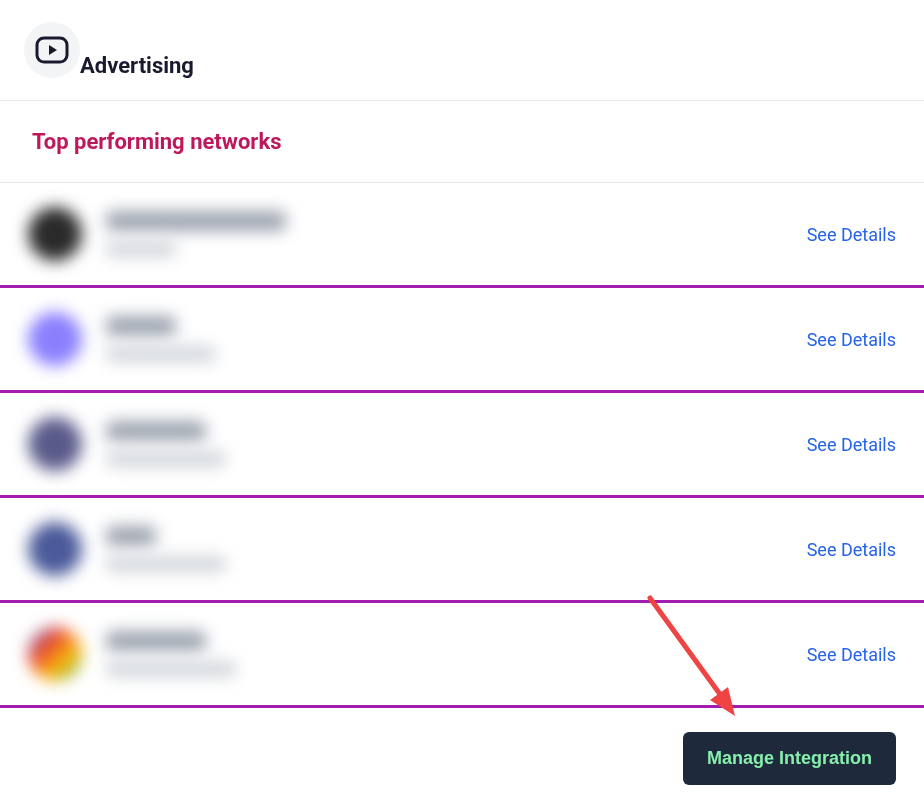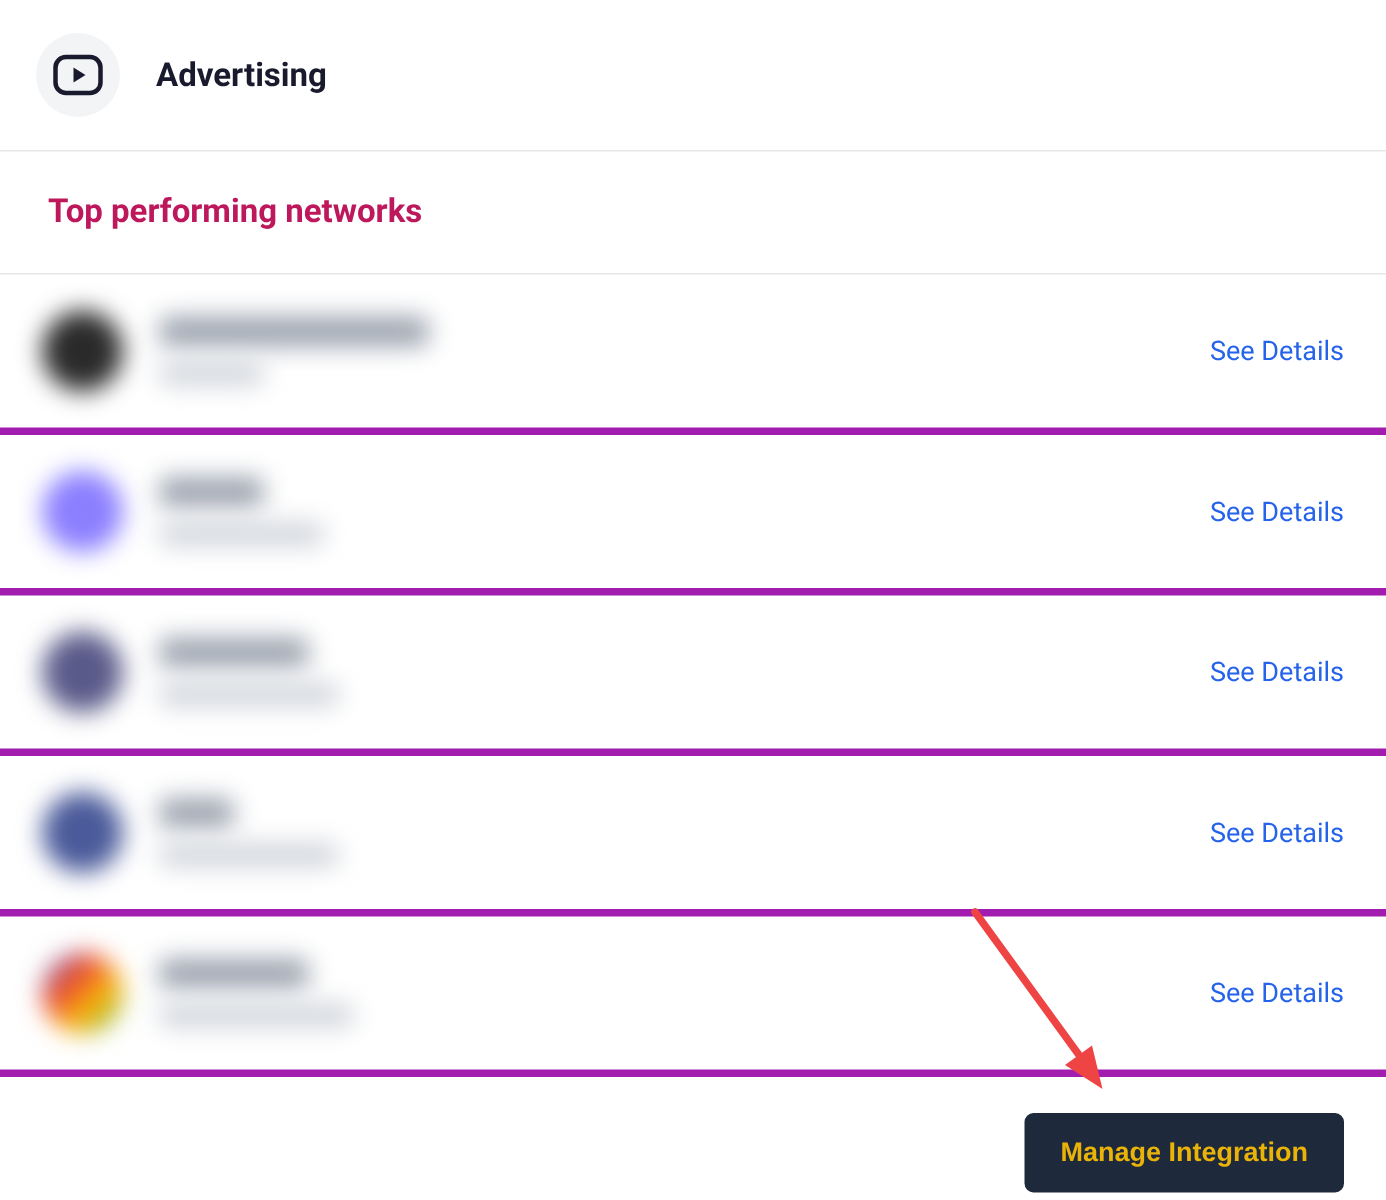--- a/index.html
+++ b/index.html
@@ -9,23 +9,22 @@
     }
     body {
       font-family: -apple-system, BlinkMacSystemFont, 'Segoe UI', Roboto, sans-serif;
       background: #fff;
       width: 924px;
       height: 800px;
       overflow: hidden;
     }
     .header {
       display: flex;
-      align-items: center;
+      align-items: flex-end;
       padding: 22px 24px;
-      gap: 24px;
     }
     .header-icon-wrapper {
       width: 56px;
       height: 56px;
       background: #f3f4f6;
       border-radius: 50%;
       display: flex;
       align-items: center;
       justify-content: center;
     }
@@ -46,21 +45,21 @@
       padding: 28px 32px;
     }
     .network-list {
       display: flex;
       flex-direction: column;
     }
     .network-row {
       display: flex;
       align-items: center;
       padding: 24px 28px;
-      border-bottom: 5px solid #a21caf;
+      border-bottom: 3px solid #a21caf;
     }
     .network-row:first-child {
       border-top: 1px solid #e5e7eb;
     }
     .network-icon {
       width: 54px;
       height: 54px;
       border-radius: 50%;
       filter: blur(8px);
       flex-shrink: 0;
@@ -112,21 +111,21 @@
       cursor: pointer;
     }
     .footer {
       display: flex;
       justify-content: flex-end;
       padding: 24px 28px;
       position: relative;
     }
     .manage-button {
       background: #1e293b;
-      color: #eab308;
+      color: #86efac;
       border: none;
       padding: 16px 24px;
       font-size: 18px;
       font-weight: 700;
       border-radius: 6px;
       cursor: pointer;
     }
     .arrow {
       position: absolute;
       top: -120px;

